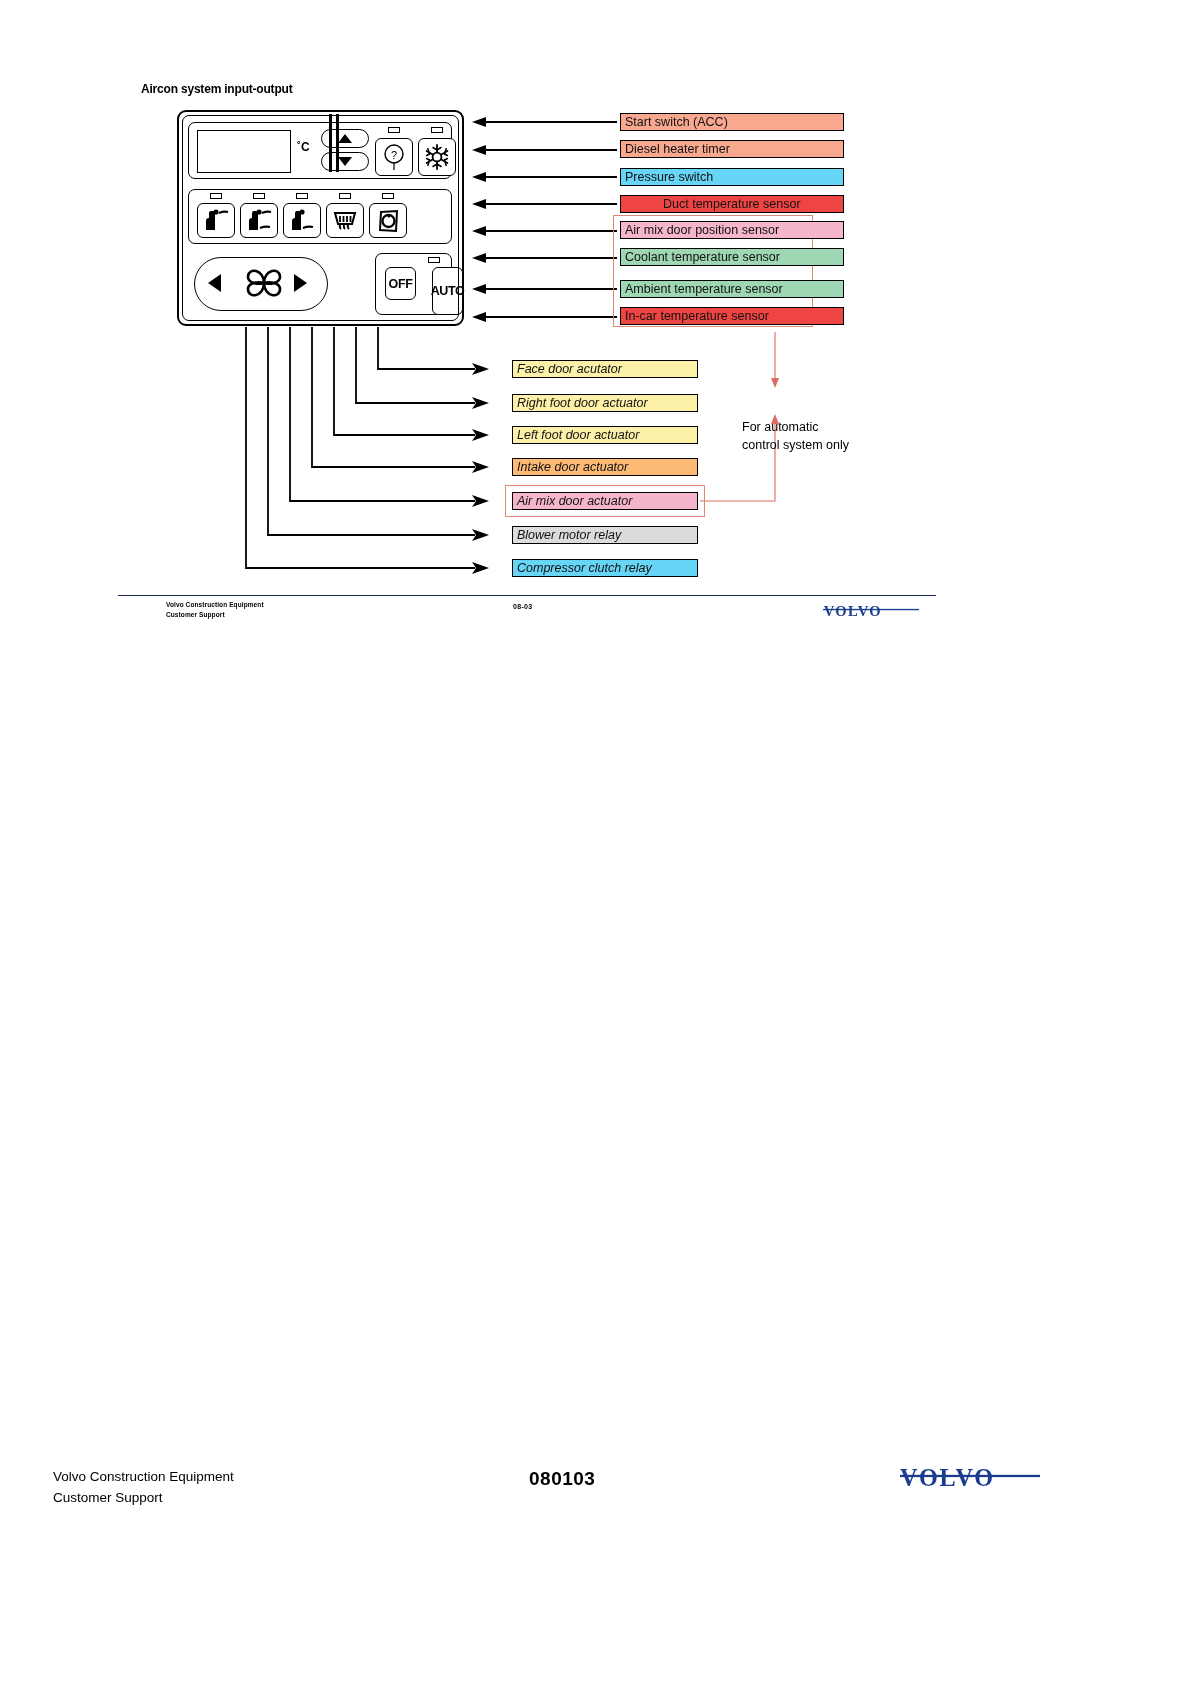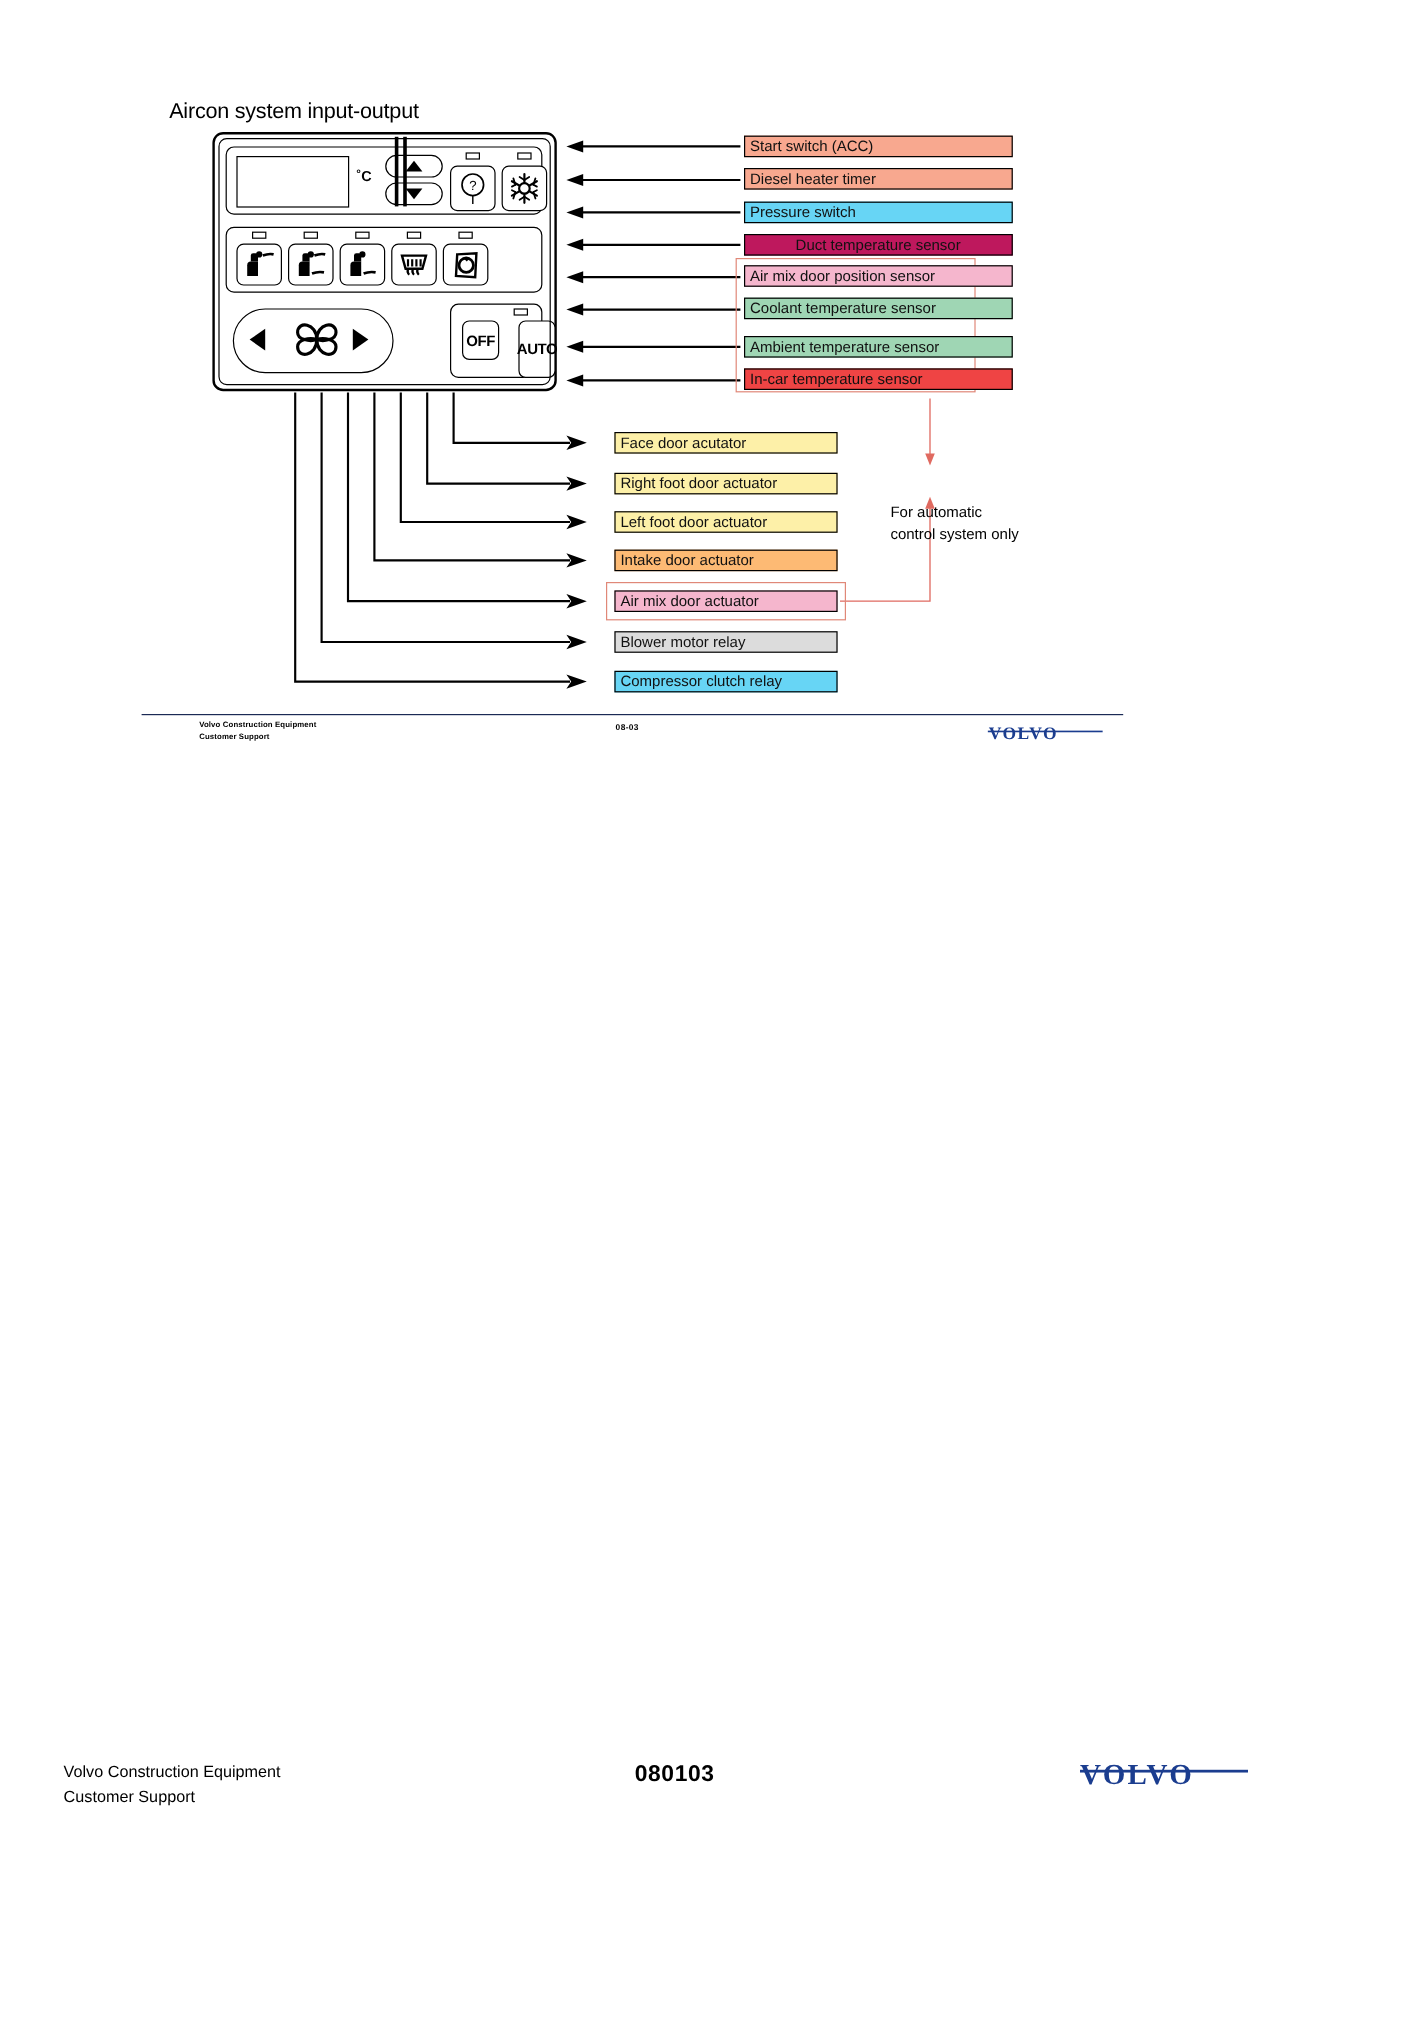--- a/index.html
+++ b/index.html
@@ -14,22 +14,22 @@
     font-family: "Liberation Sans", sans-serif;
     color: #000;
     overflow: hidden;
   }
 
   
   #diagram-title {
     position: absolute;
     left: 141px;
     top: 82px;
-    font-size: 18px;
-    font-weight: normal;
+    font-size: 12px;
+    font-weight: bold;
     letter-spacing: -0.2px;
   }
 
   
   #control-panel {
     position: absolute;
     left: 177px;
     top: 110px;
     width: 287px;
     height: 216px;
@@ -157,21 +157,21 @@
   }
   .lab-in { left: 620px; width: 224px; }
 
   .grp-box {
     position: absolute;
     border: 1.2px solid #e08878;
     box-sizing: border-box;
   }
 
   
-  .lab-out { left: 512px; width: 186px; }
+  .lab-out { left: 512px; width: 186px; font-style: italic; }
 
   
   #wires { position: absolute; left: 0; top: 0; width: 1190px; height: 700px; }
 
   
   #auto-note {
     position: absolute;
     left: 742px; top: 384px;
     font-size: 12.5px;
     line-height: 18px;
@@ -399,21 +399,21 @@
     <div class="sq-btn txt-btn" id="btn-off">OFF</div>
     <div class="sq-btn txt-btn" id="btn-auto">AUTO</div>
   </div>
 </div>
 
 <div class="grp-box" style="left:613px; top:215px; width:200px; height:112px;"></div>
 
 <div class="lab lab-in" id="in-0" style="top:113px; background:#f8a88f;">Start switch (ACC)</div>
 <div class="lab lab-in" id="in-1" style="top:140px; background:#f8a88f;">Diesel heater timer</div>
 <div class="lab lab-in" id="in-2" style="top:168px; background:#67d5f5;">Pressure switch</div>
-<div class="lab lab-in" id="in-3" style="top:195px; background:#be185d;padding-left:42px;">Duct temperature sensor</div>
+<div class="lab lab-in" id="in-3" style="top:195px; background:#ef4444;padding-left:42px;">Duct temperature sensor</div>
 <div class="lab lab-in" id="in-4" style="top:221px; background:#f5b6cd;">Air mix door position sensor</div>
 <div class="lab lab-in" id="in-5" style="top:248px; background:#9fd6b4;">Coolant temperature sensor</div>
 <div class="lab lab-in" id="in-6" style="top:280px; background:#9fd6b4;">Ambient temperature sensor</div>
 <div class="lab lab-in" id="in-7" style="top:307px; background:#ef4444;">In-car temperature sensor</div>
 
 <div class="grp-box" style="left:505px; top:485px; width:200px; height:32px;"></div>
 
 <div class="lab lab-out" style="top:360px; background:#fdf0a8;">Face door acutator</div>
 <div class="lab lab-out" style="top:394px; background:#fdf0a8;">Right foot door actuator</div>
 <div class="lab lab-out" style="top:426px; background:#fdf0a8;">Left foot door actuator</div>

